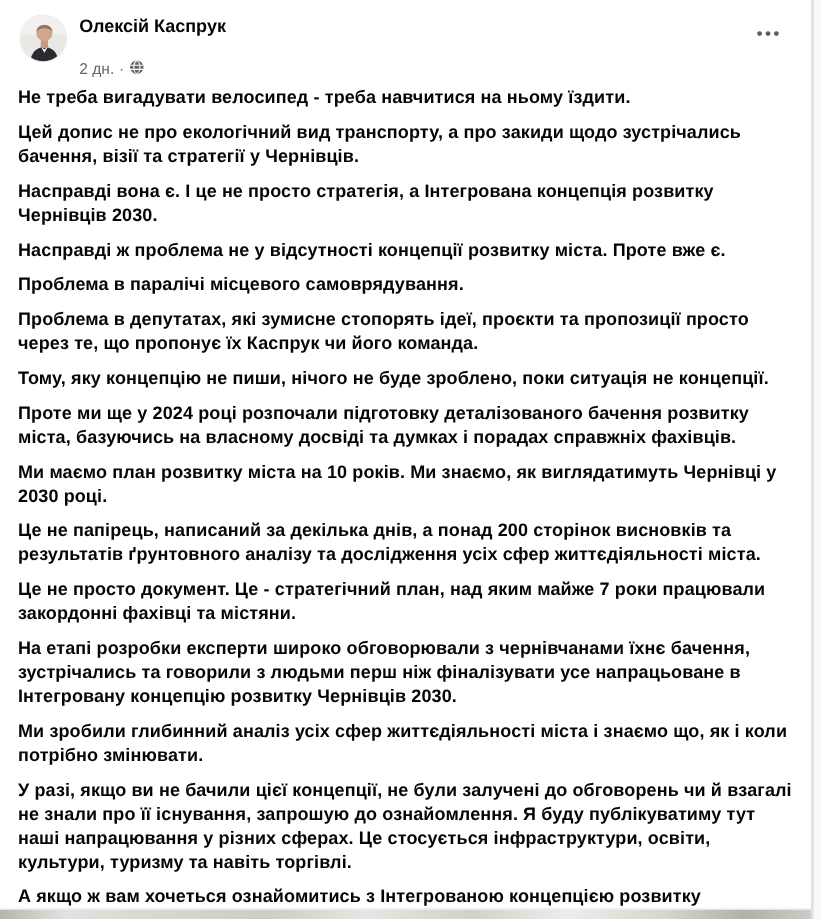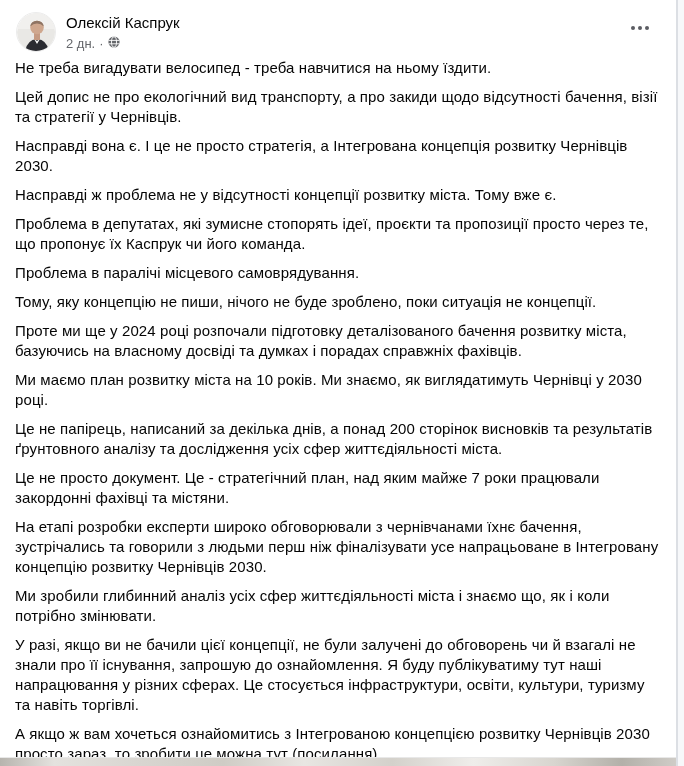--- a/index.html
+++ b/index.html
@@ -24,26 +24,26 @@
   .avatar {
     width: 40px; height: 40px;
     border-radius: 50%;
     overflow: hidden;
     flex: 0 0 40px;
     border: 1px solid rgba(0,0,0,0.08);
     box-sizing: border-box;
   }
   .header-text { margin-left: 10px; padding-top: 1px; }
   .author-name {
-    font-size: 15px; font-weight: 400; color: #050505;
+    font-size: 15px; font-weight: 700; color: #050505;
     line-height: 19px;
   }
   .meta-row {
     display: flex; align-items: center;
-    margin-top: 2px;
+    margin-top: 16px;
     font-size: 13px; color: #65676B; line-height: 17px;
   }
   .meta-row .dot { margin: 0 4px; }
   .globe { margin-top: 1px; }
   .menu-button {
     position: absolute; top: 16px; right: 20px;
     width: 32px; height: 24px;
     display: flex; align-items: center; justify-content: center;
     gap: 3px;
     background: transparent; border: none; cursor: pointer;
@@ -52,21 +52,21 @@
   .menu-button i {
     width: 4px; height: 4px; border-radius: 50%;
     background: #5b5d63; display: block;
   }
   .post-body {
     padding: 2px 16px 0 15px;
     font-size: 15px; color: #050505;
     line-height: 20px;
     letter-spacing: 0.1px;
   }
-  .post-body p.para { margin: 0 0 9px 0; }
+  .post-body p.para { margin: 0 0 9px 0; font-weight: bold; }
   .preview-strip {
     position: absolute; bottom: 0; left: 0;
     width: 676px; height: 8px;
     background: linear-gradient(90deg,
       #b7b4ae 0%, #e4e2de 8%, #d9d6d1 20%, #cfccc5 33%,
       #e8e6e2 45%, #d4d1cb 58%, #efedea 70%, #d8d5cf 82%,
       #b3b0a9 92%, #cfccc7 100%);
     border-top: 1px solid #e8e8e8;
     cursor: pointer;
   }
@@ -113,25 +113,25 @@
     <button class="menu-button" aria-label="options">
       <i></i>
         <i></i>
         <i></i>
     </button>
   </div>
 
   <div class="post-body">
 
     <p class="para">Не треба вигадувати велосипед - треба навчитися на ньому їздити.</p>
-      <p class="para">Цей допис не про екологічний вид транспорту, а про закиди щодо відсутності бачення, візії та стратегії у Чернівців.</p>
+      <p class="para">Цей допис не про екологічний вид транспорту, а про закиди щодо зустрічались бачення, візії та стратегії у Чернівців.</p>
       <p class="para">Насправді вона є. І це не просто стратегія, а Інтегрована концепція розвитку Чернівців 2030.</p>
-      <p class="para">Насправді ж проблема не у відсутності концепції розвитку міста. Тому вже є.</p>
+      <p class="para">Насправді ж проблема не у відсутності концепції розвитку міста. Проте вже є.</p>
+      <p class="para">Проблема в паралічі місцевого самоврядування.</p>
       <p class="para">Проблема в депутатах, які зумисне стопорять ідеї, проєкти та пропозиції  просто через те, що пропонує їх Каспрук чи його команда.</p>
-      <p class="para">Проблема в паралічі місцевого самоврядування.</p>
       <p class="para">Тому, яку концепцію не пиши, нічого не буде зроблено, поки ситуація не концепції.</p>
       <p class="para">Проте ми ще у 2024 році розпочали підготовку деталізованого бачення розвитку міста, базуючись на власному досвіді та думках і порадах справжніх фахівців.</p>
       <p class="para">Ми маємо план розвитку міста на 10 років. Ми знаємо, як виглядатимуть Чернівці у 2030 році.</p>
       <p class="para">Це не папірець, написаний за декілька днів, а понад 200 сторінок висновків та результатів ґрунтовного аналізу та дослідження усіх сфер життєдіяльності міста.</p>
       <p class="para">Це не просто документ. Це - стратегічний план, над яким майже 7 роки працювали закордонні фахівці та містяни.</p>
       <p class="para">На етапі розробки експерти широко обговорювали з чернівчанами їхнє бачення, зустрічались  та говорили з людьми перш ніж фіналізувати усе напрацьоване в Інтегровану концепцію розвитку Чернівців 2030.</p>
       <p class="para">Ми зробили глибинний аналіз усіх сфер життєдіяльності міста і знаємо що, як і коли потрібно змінювати.</p>
       <p class="para">У разі, якщо ви не бачили цієї концепції, не були залучені до обговорень чи й взагалі не знали про її існування, запрошую до ознайомлення. Я буду публікуватиму тут наші напрацювання у різних сферах. Це стосується інфраструктури, освіти, культури, туризму та навіть торгівлі.</p>
       <p class="para">А якщо ж вам хочеться ознайомитись з  Інтегрованою концепцією розвитку Чернівців 2030 просто зараз, то зробити це можна тут (посилання)</p>
   </div>

